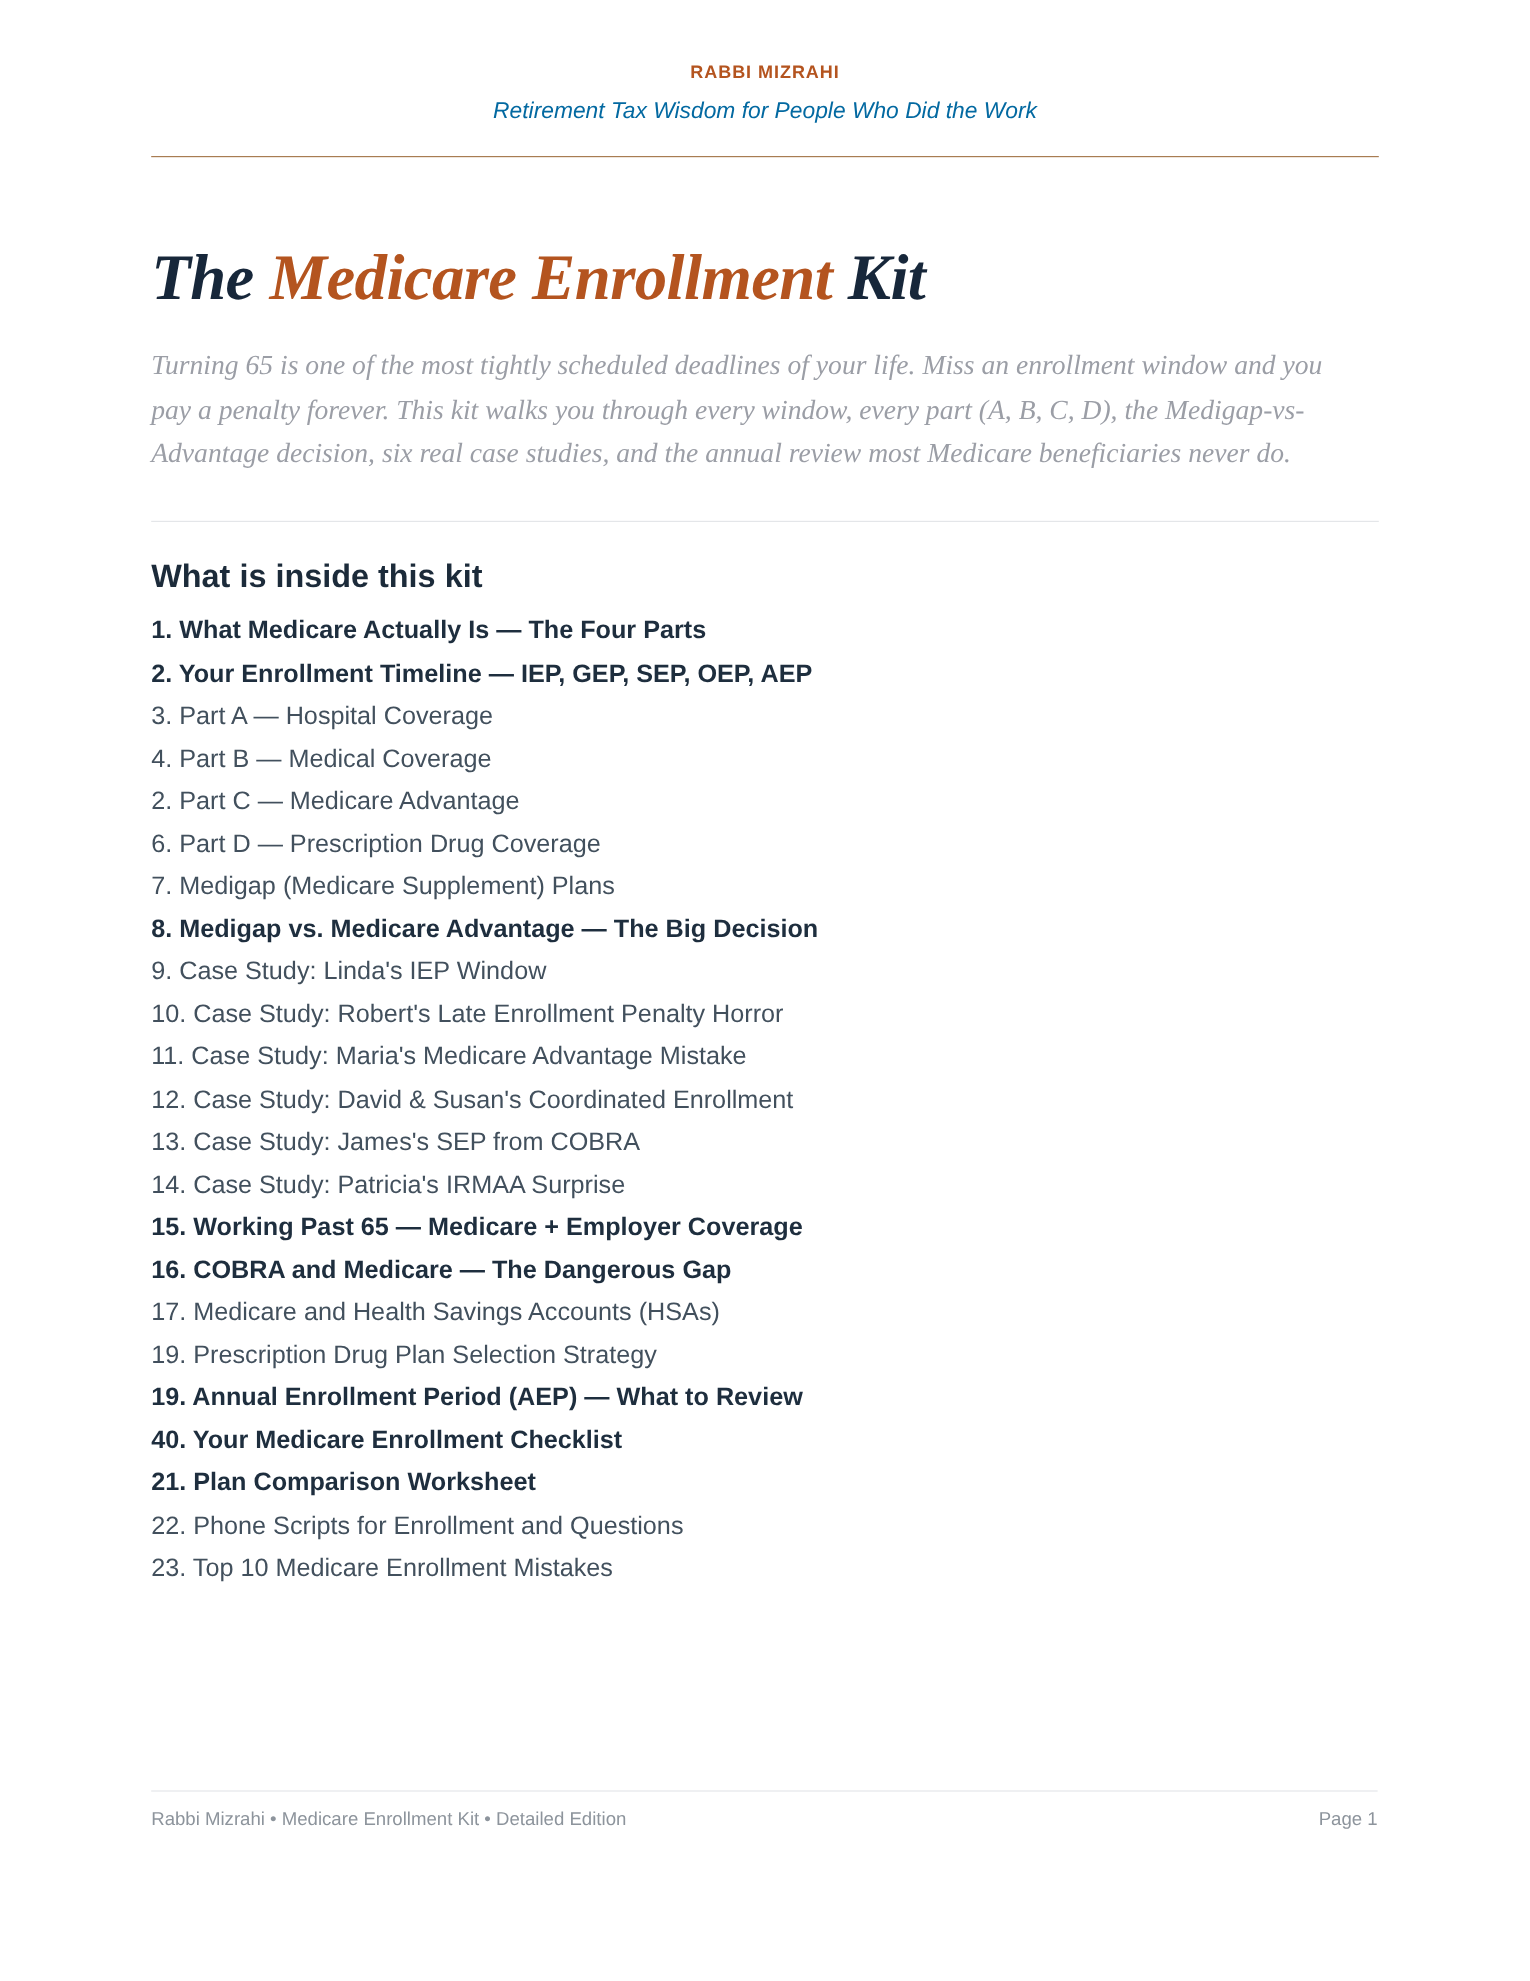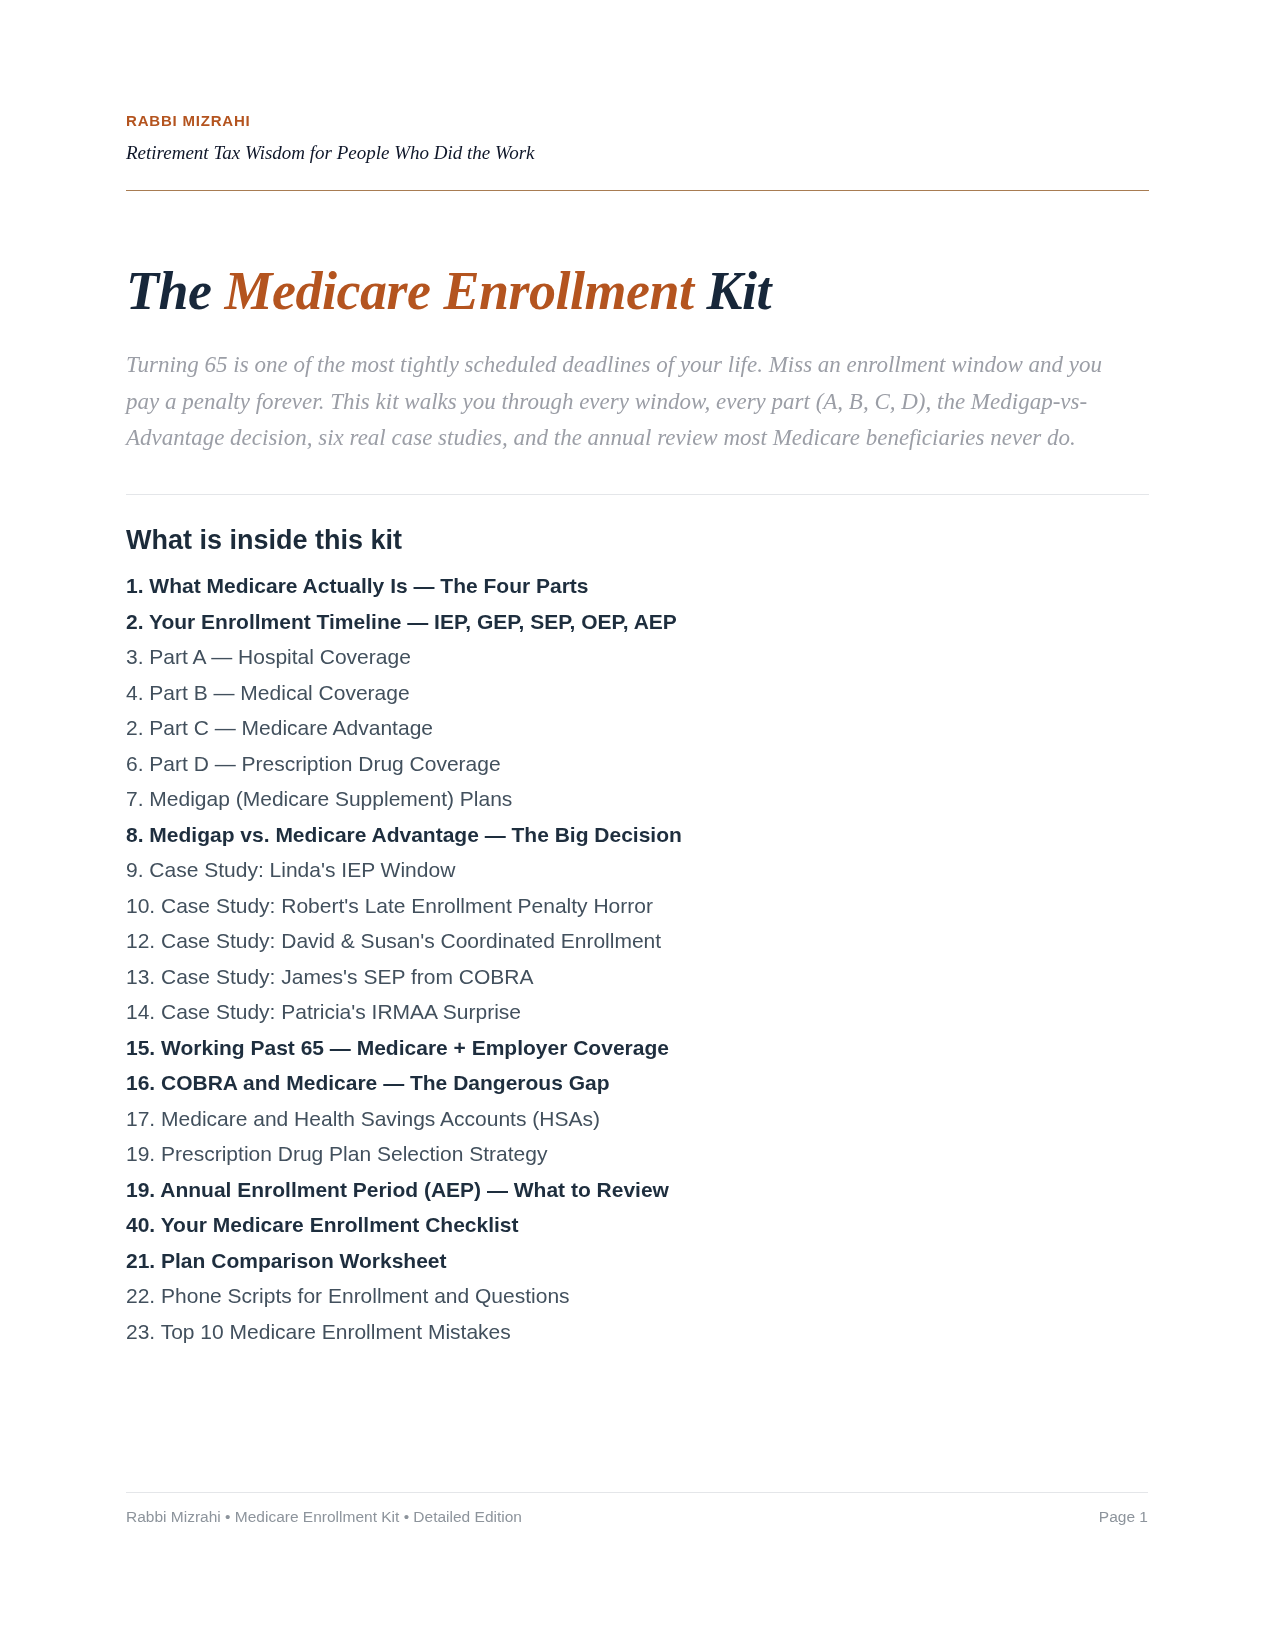--- a/index.html
+++ b/index.html
@@ -16,33 +16,33 @@
     position:relative;
   }
   .page{
     position:relative;
     width:1275px;height:1651px;
     padding:0 126px;
     background:#ffffff;
     overflow:hidden;
   }
   
-  .masthead{ padding-top:112px; }
+  .masthead{ text-align:center; padding-top:52px; }
   .brand{
     color:var(--accent);
     font-weight:700;
     font-size:15px;
     letter-spacing:.8px;
   }
   .tagline{
     margin-top:13px;
-    font-family:Liberation Serif, serif;
+    font-family:Liberation Sans, sans-serif;
     font-style:italic;
     font-size:19px;
-    color:#0f172a;
+    color:#0369a1;
   }
   .header-rule{
     border:none;
     border-top:1px solid #a87c52;
     margin:26px 0 0 0;
   }
   
   h1.doc-title{
     margin:70px 0 0 0;
     font-family:"Liberation Serif",serif;
@@ -132,20 +132,21 @@
       <div class="toc-item" data-weight="bold">1. What Medicare Actually Is — The Four Parts</div>
       <div class="toc-item" data-weight="bold">2. Your Enrollment Timeline — IEP, GEP, SEP, OEP, AEP</div>
       <div class="toc-item" data-weight="normal">3. Part A — Hospital Coverage</div>
       <div class="toc-item" data-weight="normal">4. Part B — Medical Coverage</div>
       <div class="toc-item" data-weight="normal">2. Part C — Medicare Advantage</div>
       <div class="toc-item" data-weight="normal">6. Part D — Prescription Drug Coverage</div>
       <div class="toc-item" data-weight="normal">7. Medigap (Medicare Supplement) Plans</div>
       <div class="toc-item" data-weight="bold">8. Medigap vs. Medicare Advantage — The Big Decision</div>
       <div class="toc-item" data-weight="normal">9. Case Study: Linda's IEP Window</div>
       <div class="toc-item" data-weight="normal">10. Case Study: Robert's Late Enrollment Penalty Horror</div>
+      <div class="toc-item" data-weight="normal">11. Case Study: Maria's Medicare Advantage Mistake</div>
       <div class="toc-item" data-weight="normal">12. Case Study: David &amp; Susan's Coordinated Enrollment</div>
       <div class="toc-item" data-weight="normal">13. Case Study: James's SEP from COBRA</div>
       <div class="toc-item" data-weight="normal">14. Case Study: Patricia's IRMAA Surprise</div>
       <div class="toc-item" data-weight="bold">15. Working Past 65 — Medicare + Employer Coverage</div>
       <div class="toc-item" data-weight="bold">16. COBRA and Medicare — The Dangerous Gap</div>
       <div class="toc-item" data-weight="normal">17. Medicare and Health Savings Accounts (HSAs)</div>
       <div class="toc-item" data-weight="normal">19. Prescription Drug Plan Selection Strategy</div>
       <div class="toc-item" data-weight="bold">19. Annual Enrollment Period (AEP) — What to Review</div>
       <div class="toc-item" data-weight="bold">40. Your Medicare Enrollment Checklist</div>
       <div class="toc-item" data-weight="bold">21. Plan Comparison Worksheet</div>

